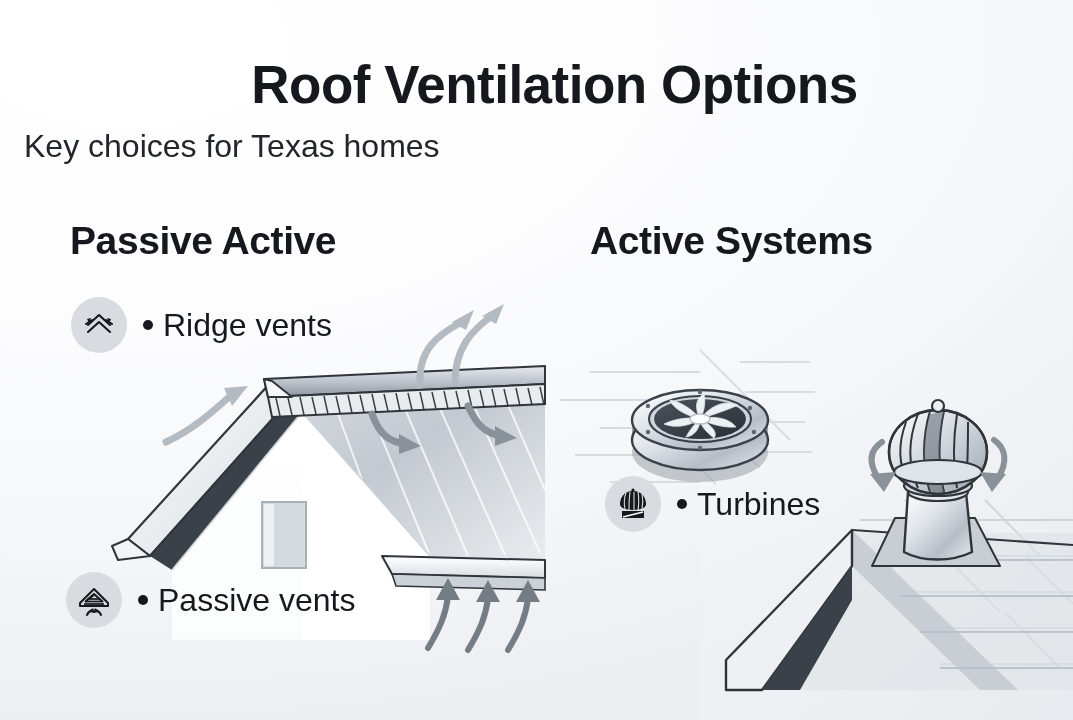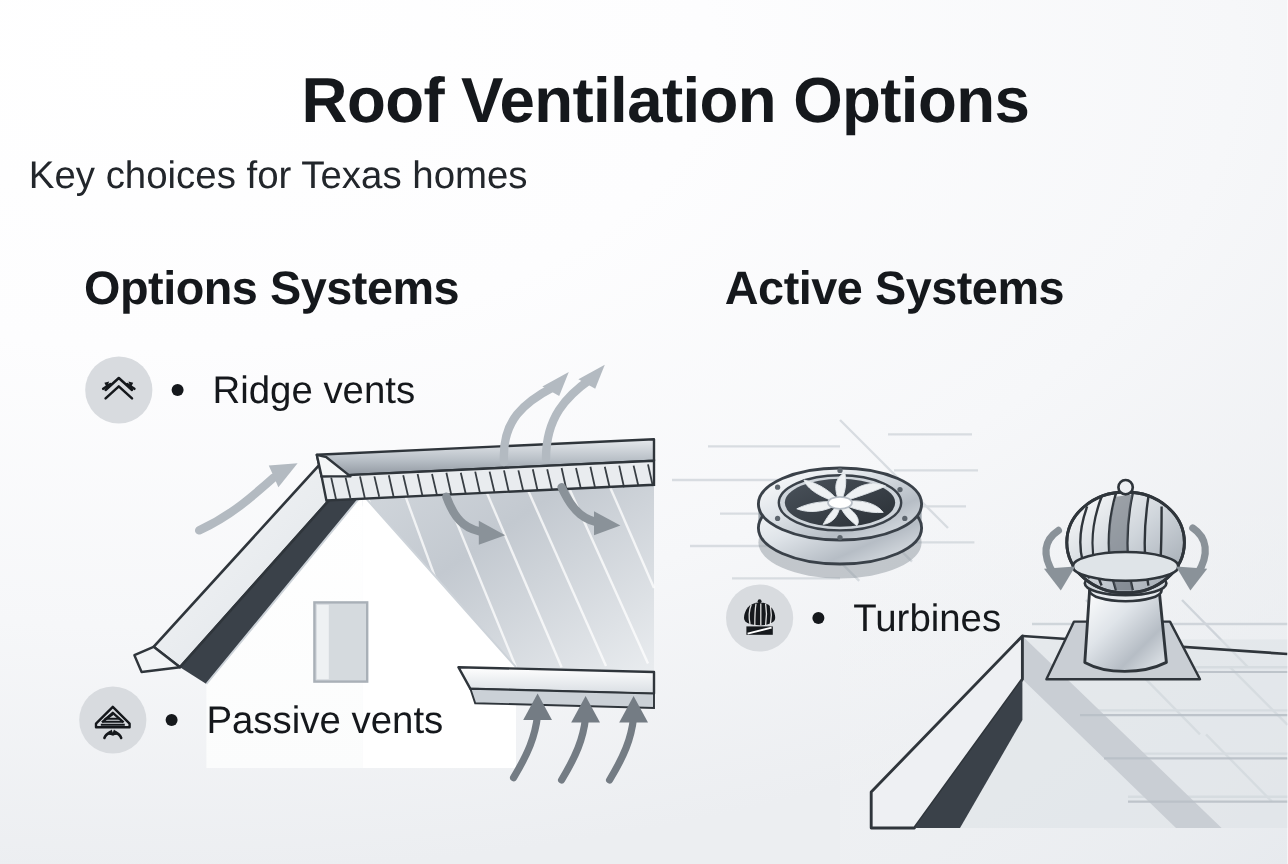--- a/index.html
+++ b/index.html
@@ -51,21 +51,21 @@
   .col-heading {
     position: absolute;
     font-size: 39px;
     font-weight: bold;
     letter-spacing: -0.4px;
     color: #15181c;
     line-height: 1.1;
     white-space: nowrap;
   }
   #heading-passive { top: 220px; left: 70px; }
-  #heading-active  { top: 220px; left: 604px; }
+  #heading-active  { top: 220px; left: 590px; }
 
   
   .bullet-row {
     position: absolute;
     display: flex;
     align-items: center;
     gap: 16px;
     white-space: nowrap;
   }
   .icon-badge {
@@ -76,32 +76,32 @@
     display: flex;
     align-items: center;
     justify-content: center;
   }
   .bullet-label {
     font-size: 32px;
     color: #15181c;
     line-height: 1;
     display: flex;
     align-items: center;
-    gap: 24px;
+    gap: 10px;
   }
   .dot {
     width: 10px; height: 10px;
     border-radius: 50%;
     background: #15181c;
     flex: 0 0 10px;
   }
   #row-ridge   { top: 297px; left: 71px; }
   #row-soffit  { top: 572px; left: 66px; }
   #row-power   { top: 297px; left: 607px; }
-  #row-turbine { top: 487px; left: 605px; }
+  #row-turbine { top: 476px; left: 605px; }
 </style>
 </head>
 <body>
 
 <div id="infographic">
 
   <svg class="bg-svg" viewBox="0 0 1073 720">
     <defs>
       <linearGradient id="gDivider" x1="0" y1="0" x2="0" y2="1">
         <stop offset="0%" stop-color="#dfe2e6" stop-opacity="0"></stop>
@@ -378,21 +378,21 @@
     </g>
     <g fill="#8a9299">
       <path d="M884 492 L870 474 L896 472 Z"></path>
       <path d="M992 492 L1006 474 L980 472 Z"></path>
     </g>
   </svg>
 
   <div class="title">Roof Ventilation Options</div>
   <div class="subtitle">Key choices for Texas homes</div>
 
-  <div class="col-heading" id="heading-passive">Options Systems</div>
+  <div class="col-heading" id="heading-passive">Passive Active</div>
   <div class="col-heading" id="heading-active">Active Systems</div>
 
   <div class="bullet-row" id="row-ridge">
     <span class="icon-badge">
       <svg width="36" height="36" viewBox="0 0 36 36">
         <g fill="none" stroke="#15181c" stroke-width="2.1" stroke-linecap="round" stroke-linejoin="round">
           <path d="M7 18 L18 8 L29 18"></path>
           <path d="M7 25 L18 15 L29 25"></path>
           <path d="M5 17 L11 13"></path>
           <path d="M31 17 L25 13"></path>

